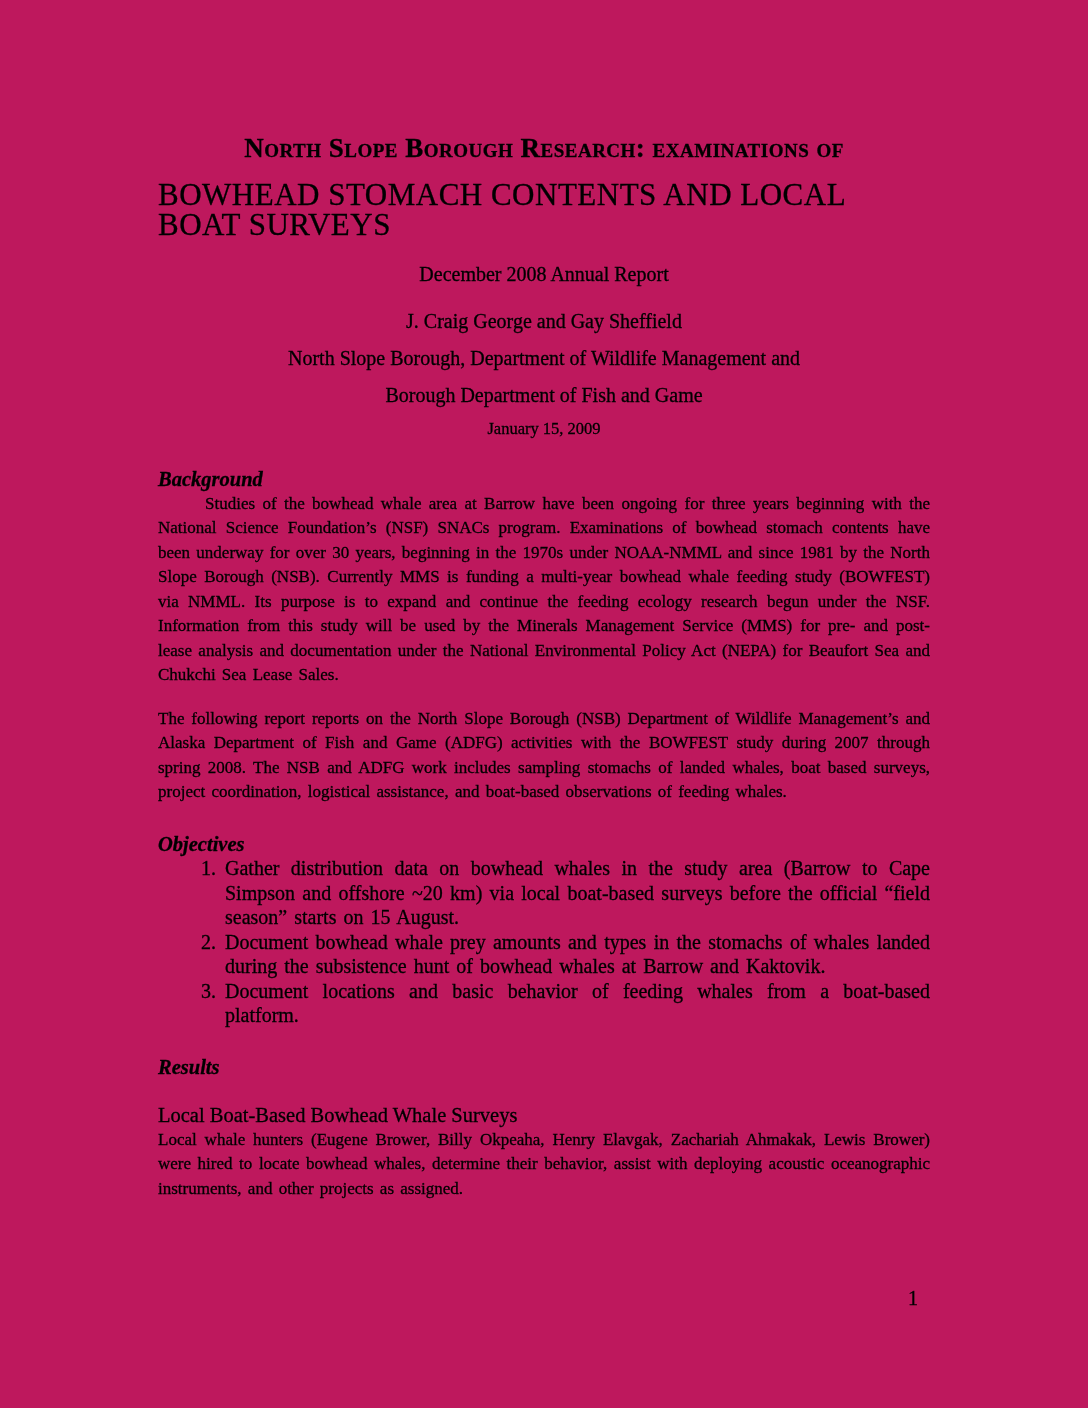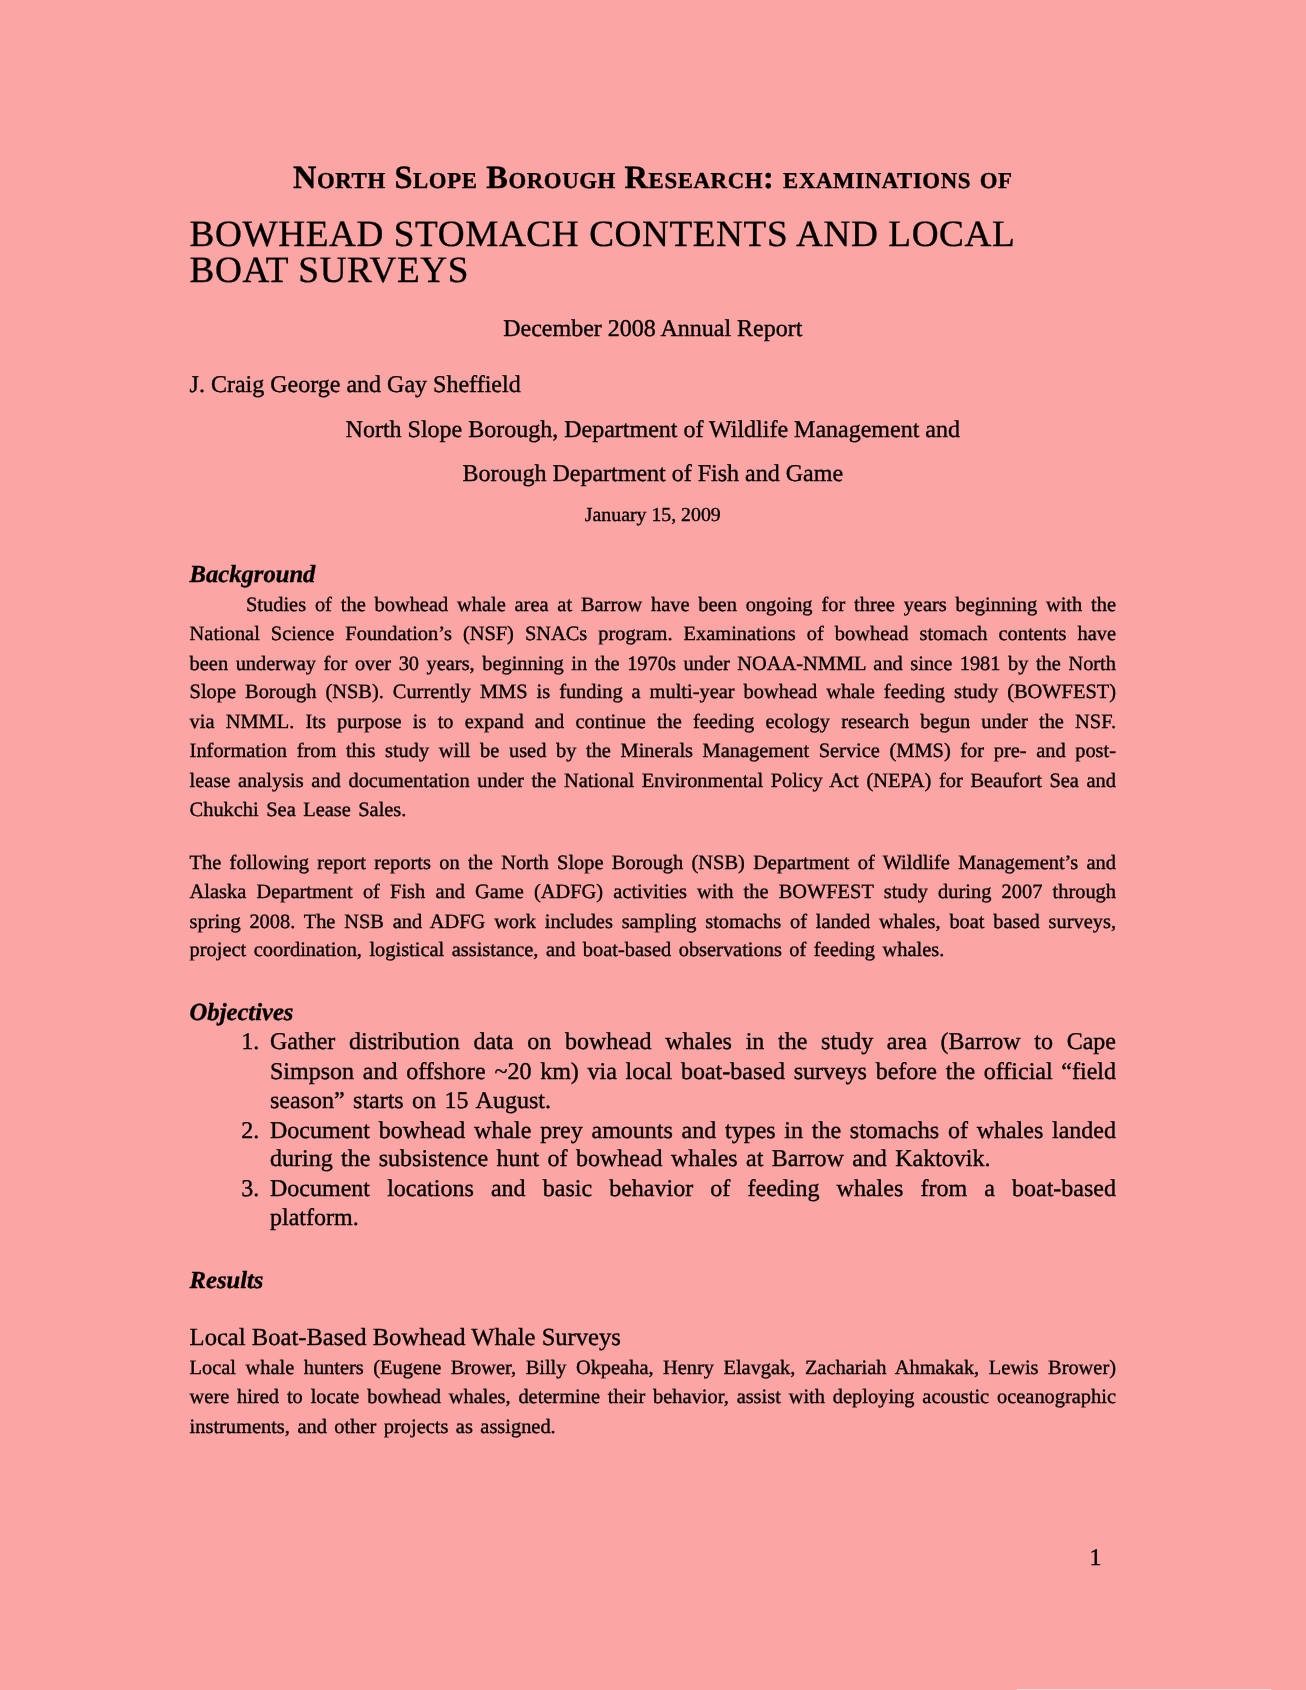--- a/index.html
+++ b/index.html
@@ -4,21 +4,21 @@
 <style>
   html, body {
     margin: 0;
     padding: 0;
     background: #ffffff;
   }
   .page {
     position: relative;
     width: 1088px;
     height: 1408px;
-    background: #fca5a5;
+    background: #be185d;
     color: #000000;
     font-family: "Liberation Serif", "DejaVu Serif", serif;
     -webkit-text-stroke: 0.3px #000000;
     overflow: hidden;
   }
   .content {
     position: absolute;
     left: 158px;
     top: 133px;
     width: 772px;
@@ -43,20 +43,21 @@
   .subtitle {
     margin: 23px 0 0 0;
     font-size: 20px;
     line-height: 23px;
     text-align: center;
   }
   .authors {
     margin: 24px 0 0 0;
     font-size: 20px;
     line-height: 23px;
+    text-align: center;
   }
   .affil {
     margin: 14px 0 0 0;
     font-size: 20px;
     line-height: 23px;
     text-align: center;
   }
   .date {
     margin: 12px 0 0 0;
     font-size: 16.5px;

